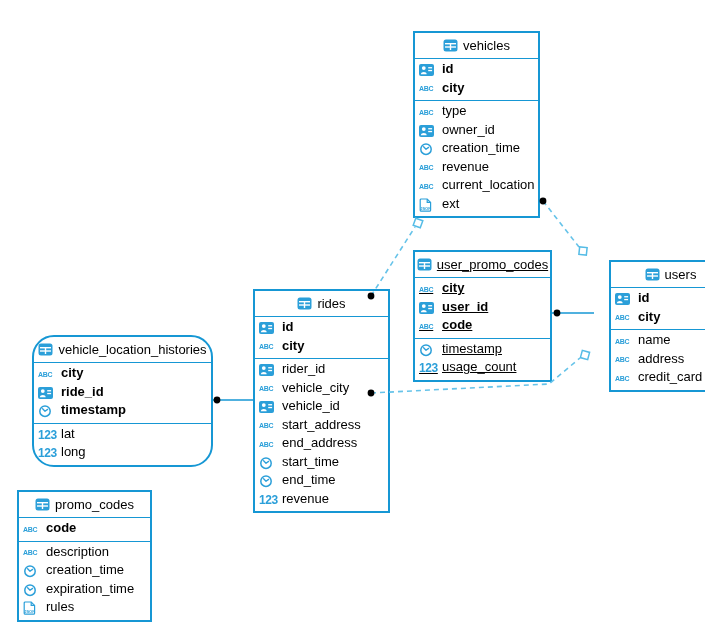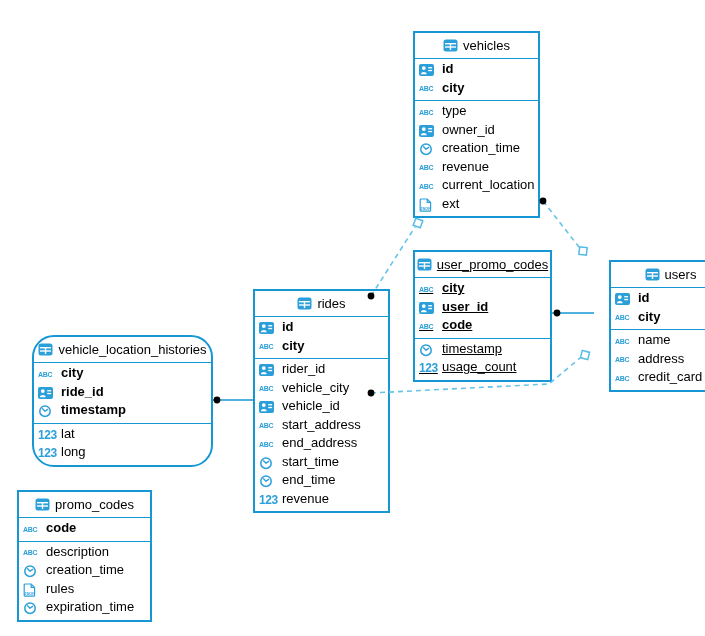--- a/index.html
+++ b/index.html
@@ -403,36 +403,36 @@
             <span class="icon-cell">
               <svg width="14" height="14" viewBox="0 0 14 14">
                 <circle cx="7" cy="7.2" r="5.2" fill="#fff" stroke="#2b9fd9" stroke-width="1.5"></circle>
                 <path d="M7 7.2 L4.6 4.8 M7 7.2 L9.6 5.4" stroke="#2b9fd9" stroke-width="1.3" fill="none" stroke-linecap="round"></path>
               </svg>
             </span>
             <span>creation_time</span>
           </div>
           <div class="trow">
             <span class="icon-cell">
+              <svg width="14" height="14" viewBox="0 0 14 14">
+                <circle cx="7" cy="7.2" r="5.2" fill="#fff" stroke="#2b9fd9" stroke-width="1.5"></circle>
+                <path d="M7 7.2 L4.6 4.8 M7 7.2 L9.6 5.4" stroke="#2b9fd9" stroke-width="1.3" fill="none" stroke-linecap="round"></path>
+              </svg>
+            </span>
+            <span>expiration_time</span>
+          </div>
+          <div class="trow">
+            <span class="icon-cell">
               <svg width="13" height="14" viewBox="0 0 13 14">
                 <path d="M2.2 1 h6 l3.4 3.4 v7.8 a1 1 0 0 1 -1 1 h-8.4 a1 1 0 0 1 -1 -1 v-10.2 a1 1 0 0 1 1 -1 z" fill="#fff" stroke="#2b9fd9" stroke-width="1.2"></path>
                 <path d="M8.2 1 v3.4 h3.4" fill="none" stroke="#2b9fd9" stroke-width="1.2"></path>
                 <text x="1.2" y="12" font-size="4" font-weight="bold" fill="#2b9fd9" font-family="Liberation Sans,sans-serif">JSON</text>
               </svg>
             </span>
             <span>rules</span>
-          </div>
-          <div class="trow">
-            <span class="icon-cell">
-              <svg width="14" height="14" viewBox="0 0 14 14">
-                <circle cx="7" cy="7.2" r="5.2" fill="#fff" stroke="#2b9fd9" stroke-width="1.5"></circle>
-                <path d="M7 7.2 L4.6 4.8 M7 7.2 L9.6 5.4" stroke="#2b9fd9" stroke-width="1.3" fill="none" stroke-linecap="round"></path>
-              </svg>
-            </span>
-            <span>expiration_time</span>
           </div>
         </div>
       </div>
     </div>
   <svg id="wires" class="wires" viewBox="0 0 705 636" xmlns="http://www.w3.org/2000/svg">
       <polyline points="371,296 415,227" fill="none" stroke="#66c3e9" stroke-width="1.6" stroke-dasharray="5,4"></polyline>
       <rect x="414.25" y="219.25" width="7.5" height="7.5" fill="#ffffff" stroke="#55bce6" stroke-width="1.5" transform="rotate(20 418 223)"></rect>
       <circle cx="371" cy="296" r="3.4" fill="#000000"></circle>
       <polyline points="543,201 579,247" fill="none" stroke="#66c3e9" stroke-width="1.6" stroke-dasharray="5,4"></polyline>
       <rect x="579.25" y="247.25" width="7.5" height="7.5" fill="#ffffff" stroke="#55bce6" stroke-width="1.5" transform="rotate(6 583 251)"></rect>

